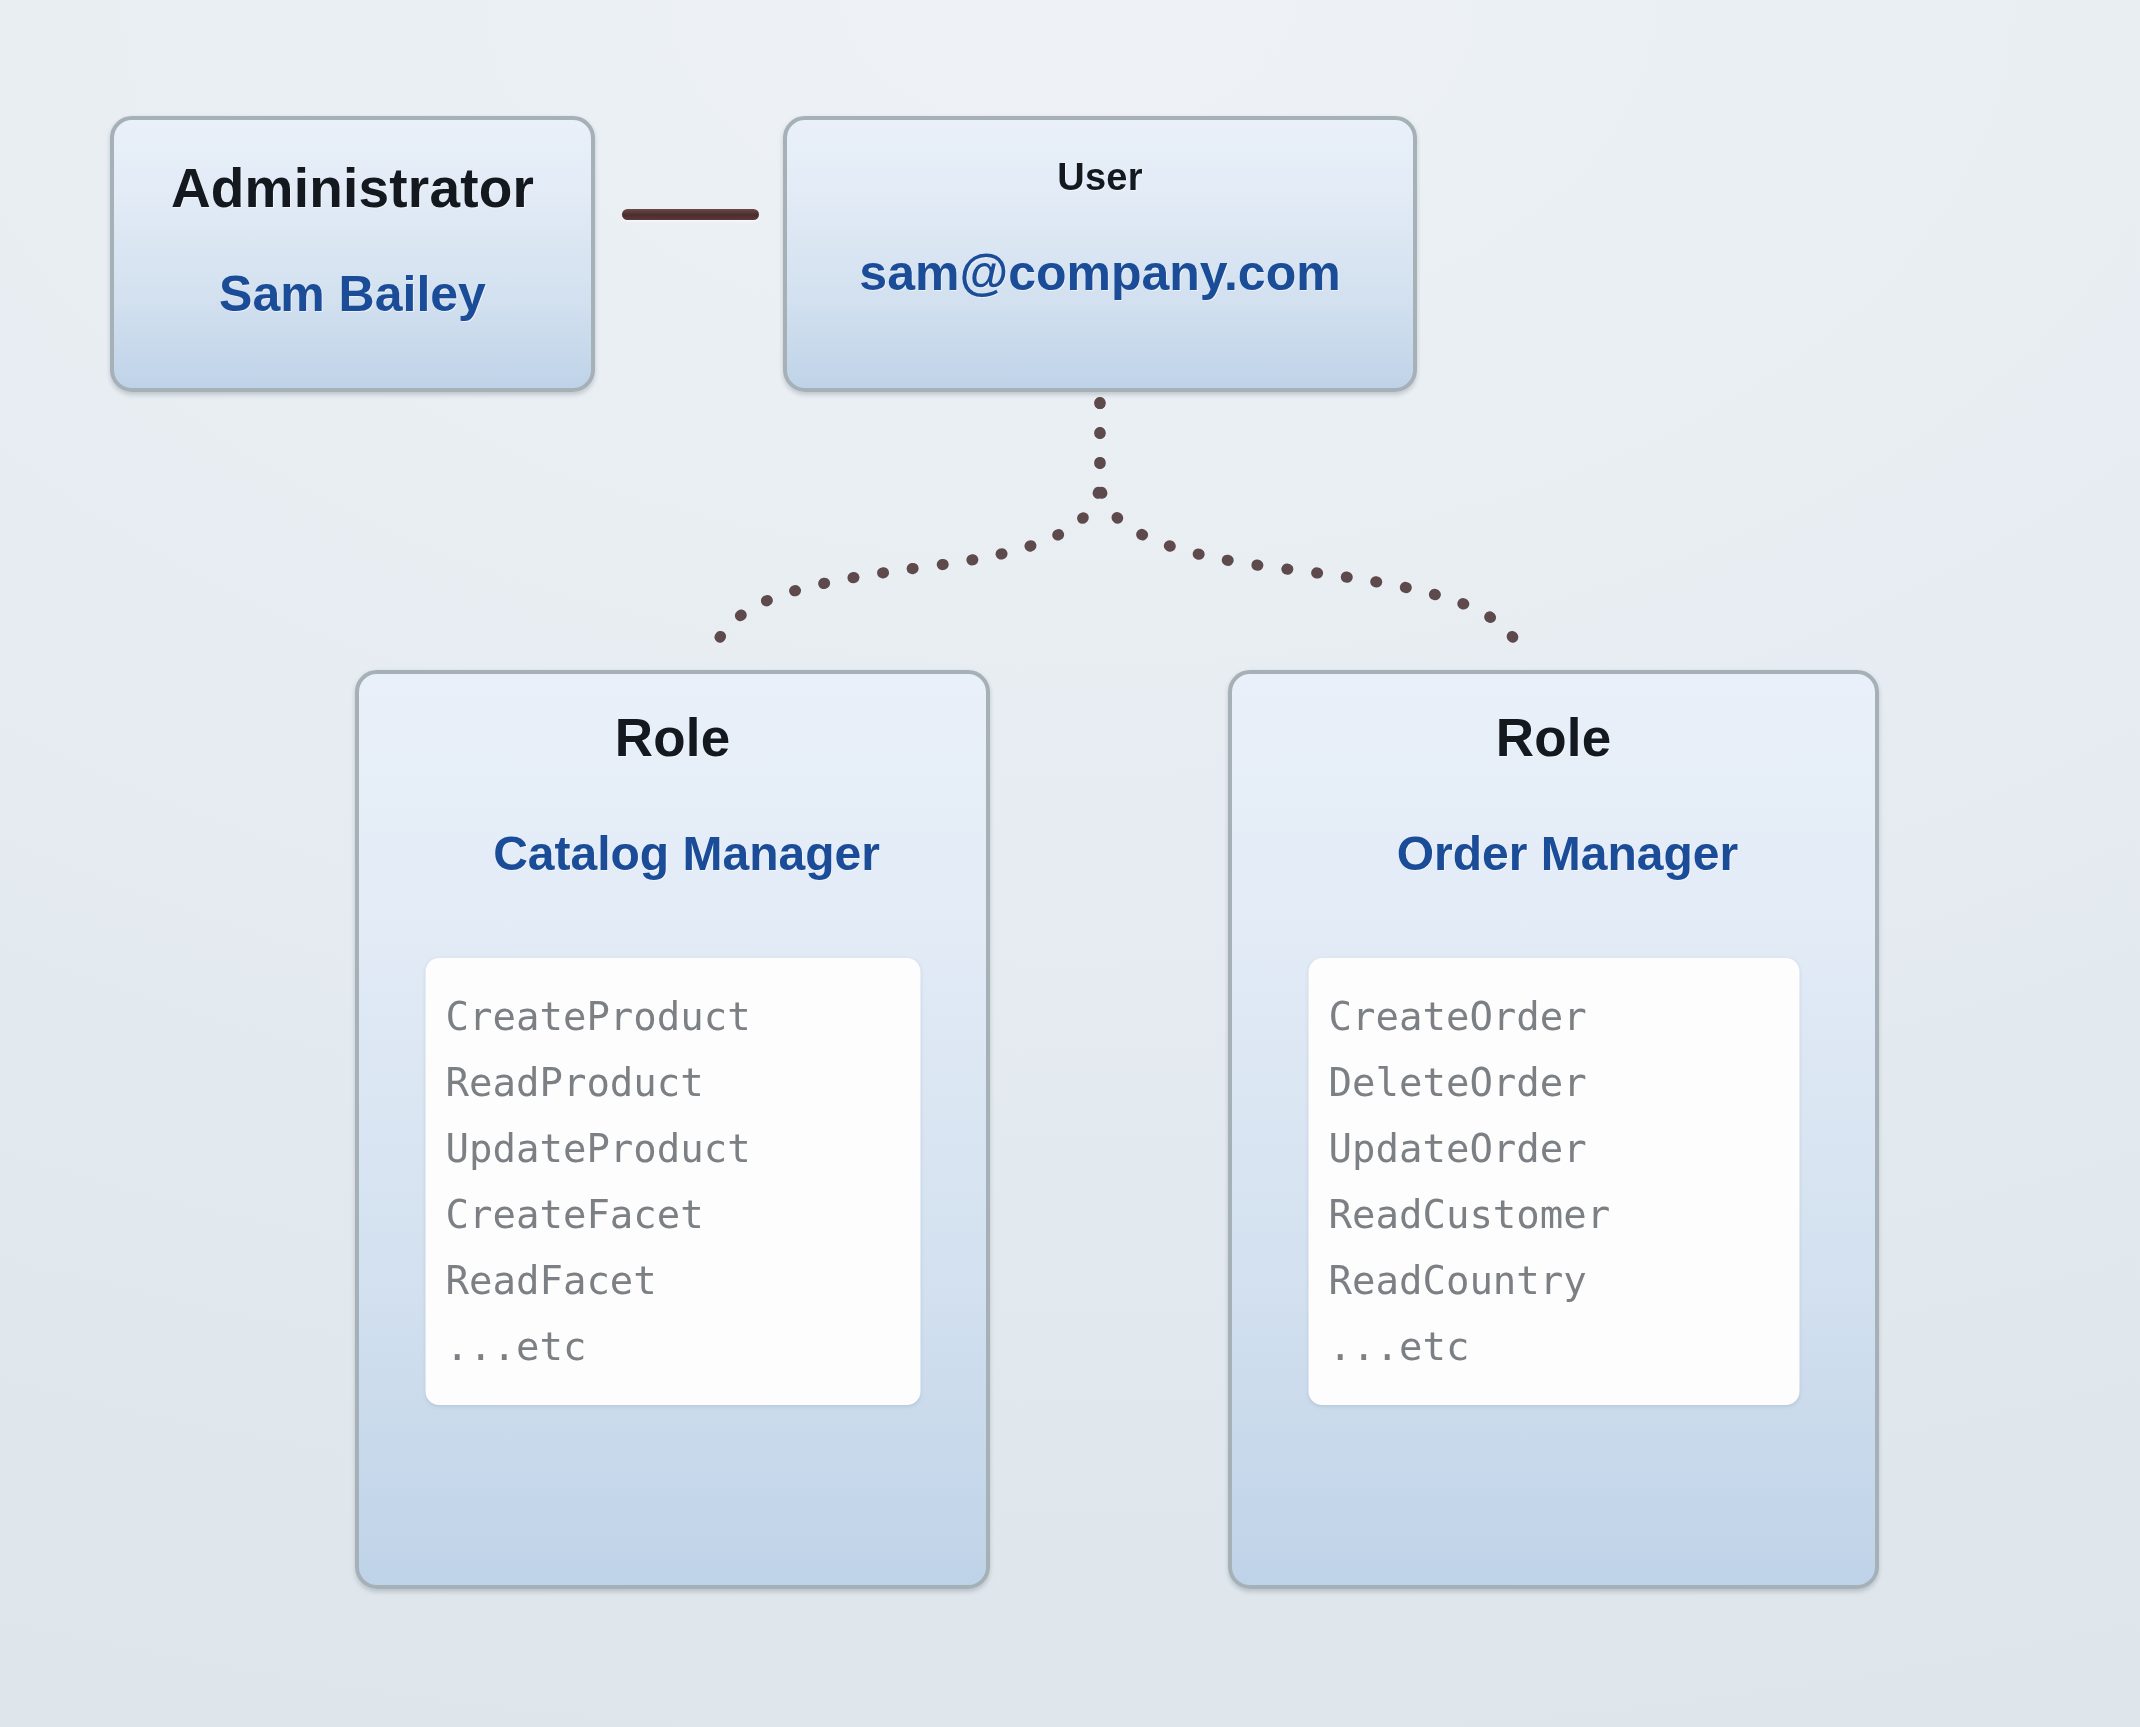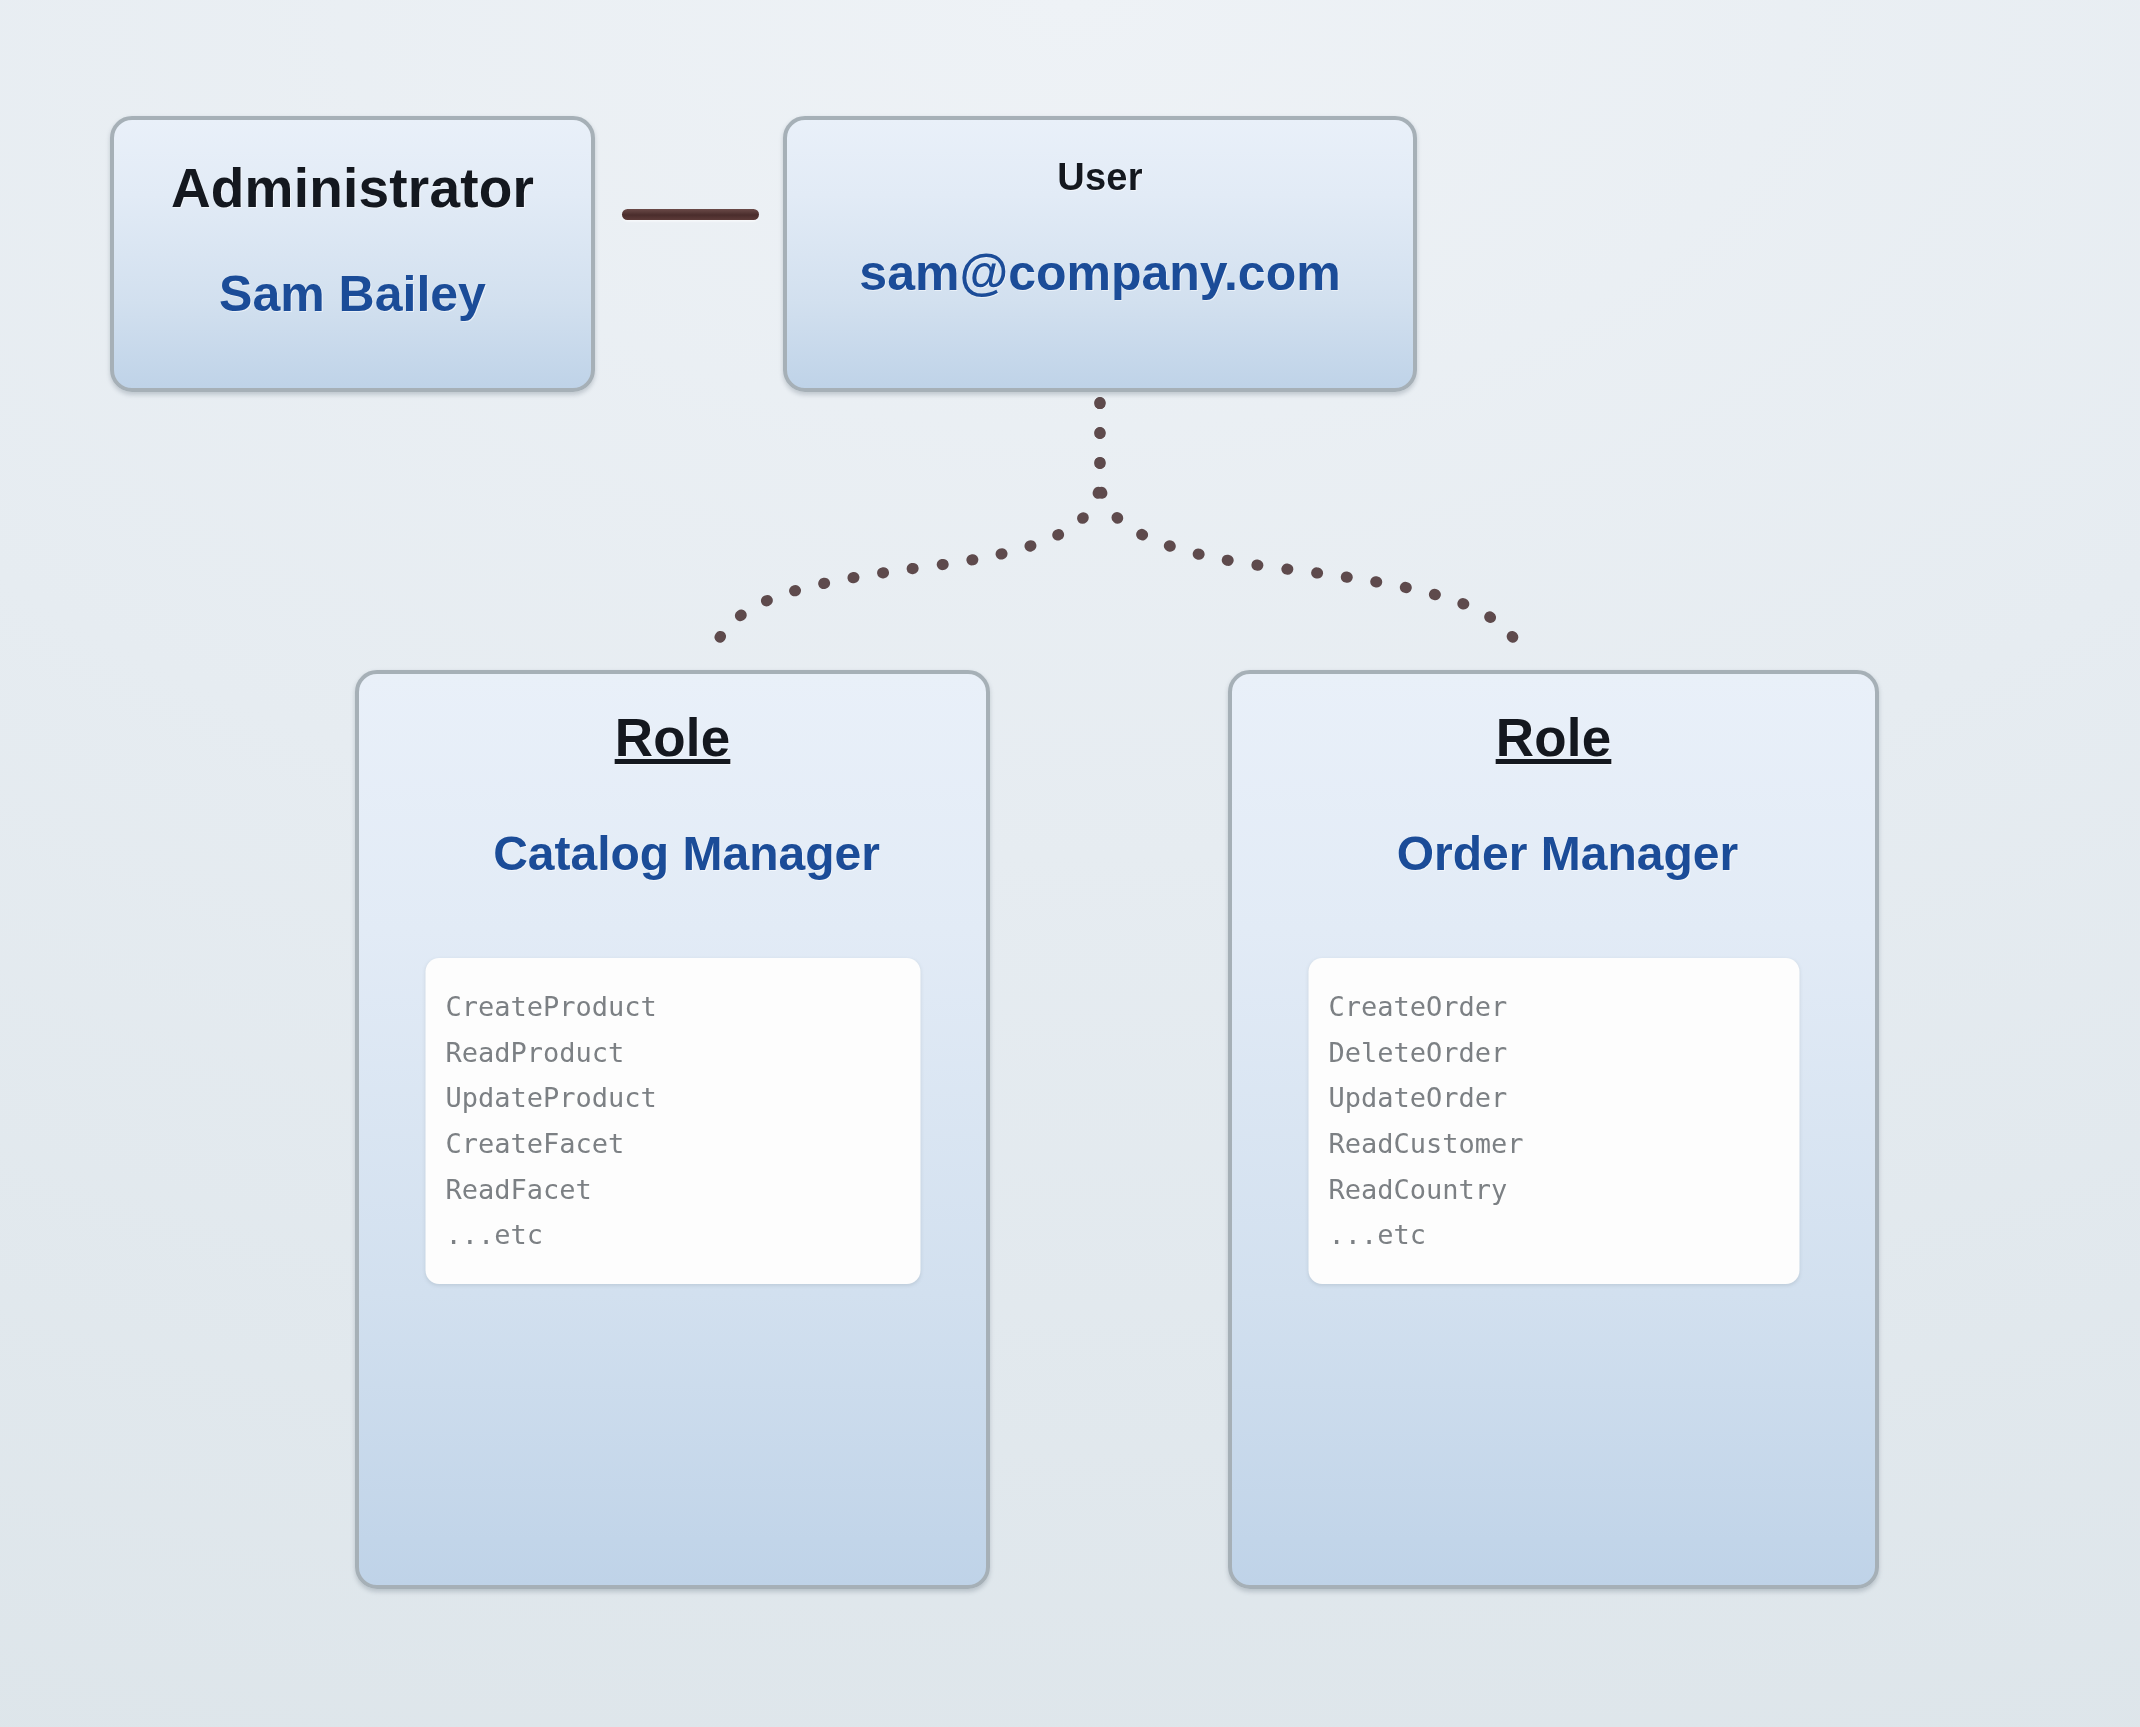--- a/index.html
+++ b/index.html
@@ -86,42 +86,42 @@
 
   
   #role-left {
     left: 355px; top: 655px;
     width: 635px; height: 919px;
   }
   #role-right {
     left: 1228px; top: 655px;
     width: 651px; height: 919px;
   }
-  .role .node-type  { font-size: 53px; margin-top: 33px; text-decoration: underline; }
+  .role .node-type  { font-size: 53px; margin-top: 33px; }
   .role .node-value { font-size: 48px; margin-top: 58px; padding-left: 28px; }
 
   
   .perm-panel {
     position: absolute;
     left: 50%;
     transform: translateX(-50%);
     top: 284px;
     width: 495px;
     background: #fdfdfd;
     border-radius: 13.7px;
     box-shadow: 0 1.7px 3.4px rgba(110,125,140,0.18);
     padding: 26px 0 26px 20.5px;
     text-align: left;
     box-sizing: border-box;
   }
   #role-right .perm-panel { width: 491px; }
 
   .perm-item {
     font-family: "DejaVu Sans Mono", "Liberation Mono", monospace;
-    font-size: 27px;
+    font-size: 39px;
     line-height: 1.69;
     color: #7c8084;
     white-space: pre;
   }
 </style>
 </head>
 <body>
 
 <div id="stage">
 

